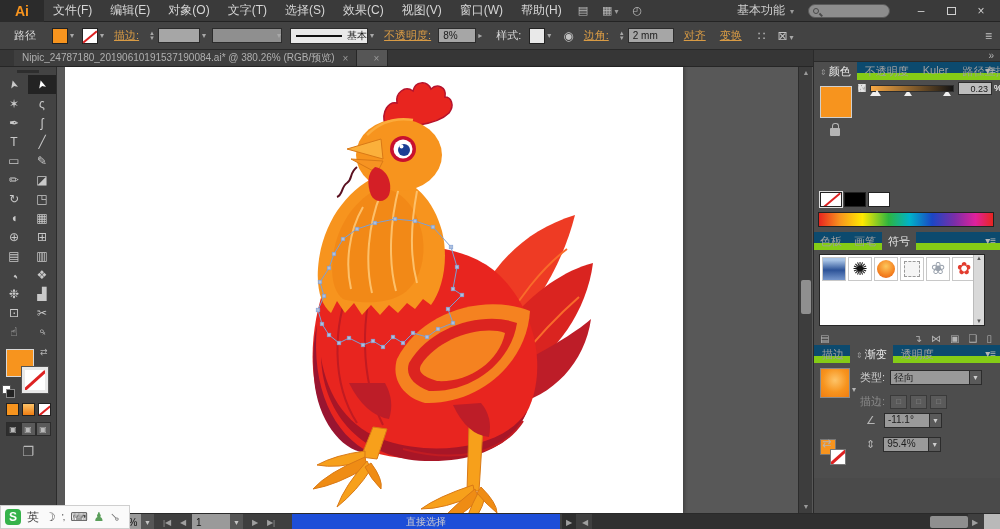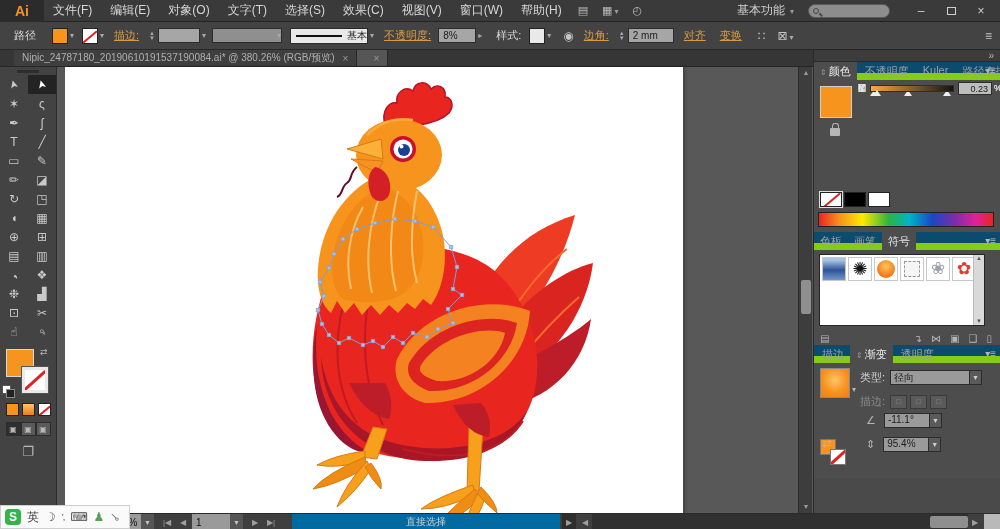--- a/index.html
+++ b/index.html
@@ -159,21 +159,21 @@
 
   
   .statusbar { position:absolute; left:0; top:513px; width:1000px; height:16px; background:#3f3f3f;
     border-top:1px solid #2a2a2a; color:#c5c5c5; font-size:10px; }
   .sb { position:absolute; top:0; height:16px; display:flex; align-items:center; }
   .zoombox { left:95px; width:46px; background:#9a9a9a; color:#111; padding-left:3px; overflow:hidden; white-space:nowrap; }
   .zoomdrop { left:141px; width:13px; background:#565656; justify-content:center; font-size:7px; }
   .navico { justify-content:center; width:14px; color:#9f9f9f; font-size:8px; }
   .abfield { left:192px; width:38px; background:#9a9a9a; color:#111; padding-left:4px; }
   .abdrop { left:230px; width:13px; background:#565656; justify-content:center; font-size:7px; }
-  .toolname { left:292px; width:268px; background:#0369a1; justify-content:center; color:#cfcfcf; }
+  .toolname { left:292px; width:268px; background:#1d4ed8; justify-content:center; color:#cfcfcf; }
   .sbbtn { width:14px; background:#2e2e2e; justify-content:center; font-size:8px; color:#9f9f9f; }
   .hstrack { left:592px; width:376px; background:#303030; }
   .hsthumb { position:absolute; left:338px; top:2px; width:38px; height:12px; background:#8f8f8f; border-radius:2px; }
   .corner { left:984px; width:16px; background:#b9b9b9; }
 
   
   .ime { position:absolute; left:0; top:505px; width:130px; height:24px; background:#fafafa;
     border:1px solid #cfcfcf; display:flex; align-items:center; z-index:50; padding:0 3px; }
   .ime-it { color:#444; font-size:12px; margin:0 3px; display:flex; align-items:center; }
   .ime-it.logo { width:16px; height:16px; background:#35b34a; color:#fff; border-radius:4px;

